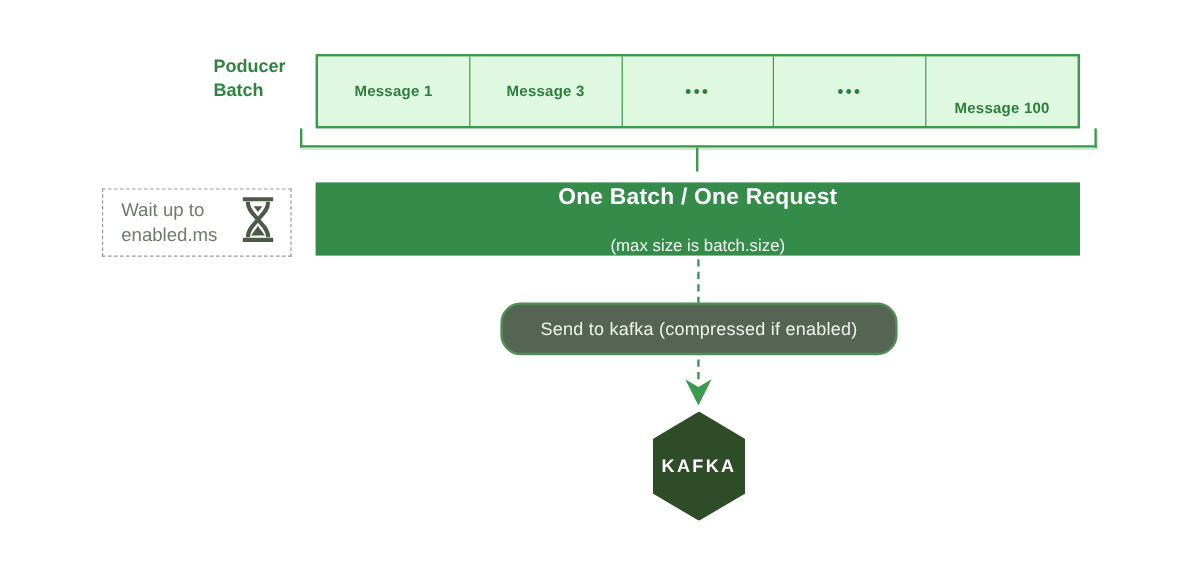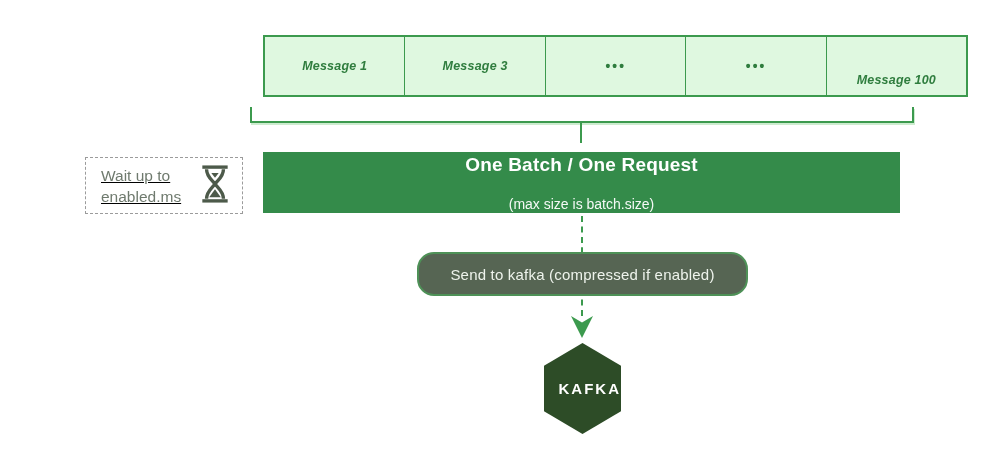--- a/index.html
+++ b/index.html
@@ -20,26 +20,25 @@
     width: 80px;
     font-size: 15px;
     font-weight: bold;
     line-height: 20px;
     color: #2e8540;
   }
 
   
   .message-row {
     position: absolute;
-    left: 263px; top: 35px;
-    width: 705px; height: 62px;
+    left: 263px; top: 45px;
+    width: 637px; height: 62px;
     display: flex;
     border: 2px solid #3c9a4e;
     background: #dff8e0;
-    font-style: italic;
   }
   .message-cell {
     flex: 1 1 0;
     display: flex;
     align-items: center;
     justify-content: center;
     border-right: 1.5px solid #3c9a4e;
     color: #2f7d3e;
     font-size: 12.5px;
     font-weight: 600;
@@ -68,21 +67,20 @@
   
   .wait-box {
     position: absolute;
     left: 85px; top: 157px;
     width: 158px; height: 57px;
     border: 1.5px dashed #9b9b9b;
     display: flex;
     align-items: center;
     justify-content: space-between;
     padding: 0 13px 0 15px;
-    text-decoration: underline;
   }
   .wait-text {
     color: #6f7a6e;
     font-size: 15.5px;
     line-height: 21px;
   }
   .hourglass { flex: 0 0 auto; }
 
   
   .request-bar {
@@ -132,34 +130,35 @@
 
   
   .kafka-hex {
     position: absolute;
     left: 544px; top: 343px;
     width: 77px; height: 91px;
     background: #2d4c27;
     clip-path: polygon(50% 0%, 100% 25%, 100% 75%, 50% 100%, 0% 75%, 0% 25%);
     display: flex;
     align-items: center;
-    justify-content: flex-end;
+    justify-content: center;
   }
   .kafka-label {
     color: #ffffff;
     font-size: 15px;
     font-weight: bold;
     letter-spacing: 2px;
   }
 </style>
 </head>
 <body>
 
 <div id="canvas">
 
+  <div class="producer-label">Poducer Batch</div>
 
   <div class="message-row">
     <div class="message-cell">Message 1</div>
     <div class="message-cell">Message 3</div>
     <div class="message-cell dots">•••</div>
     <div class="message-cell dots">•••</div>
     <div class="message-cell">Message 100</div>
   </div>
 
   <div class="bracket"></div>

